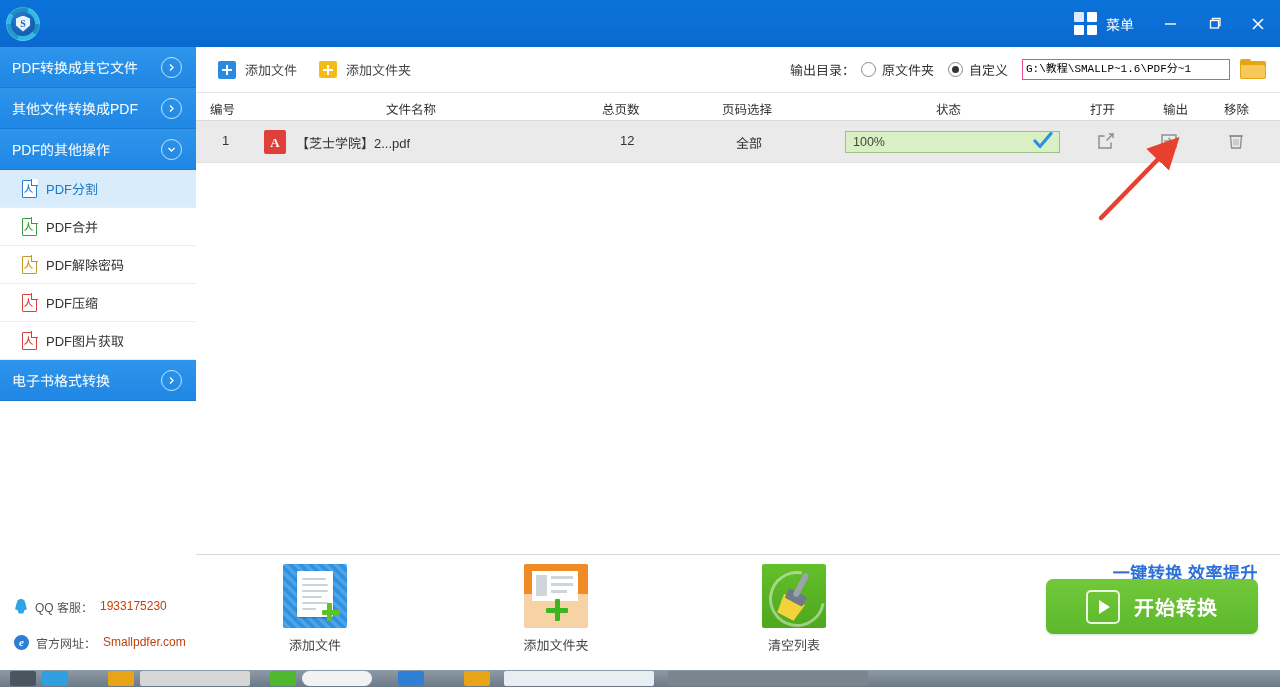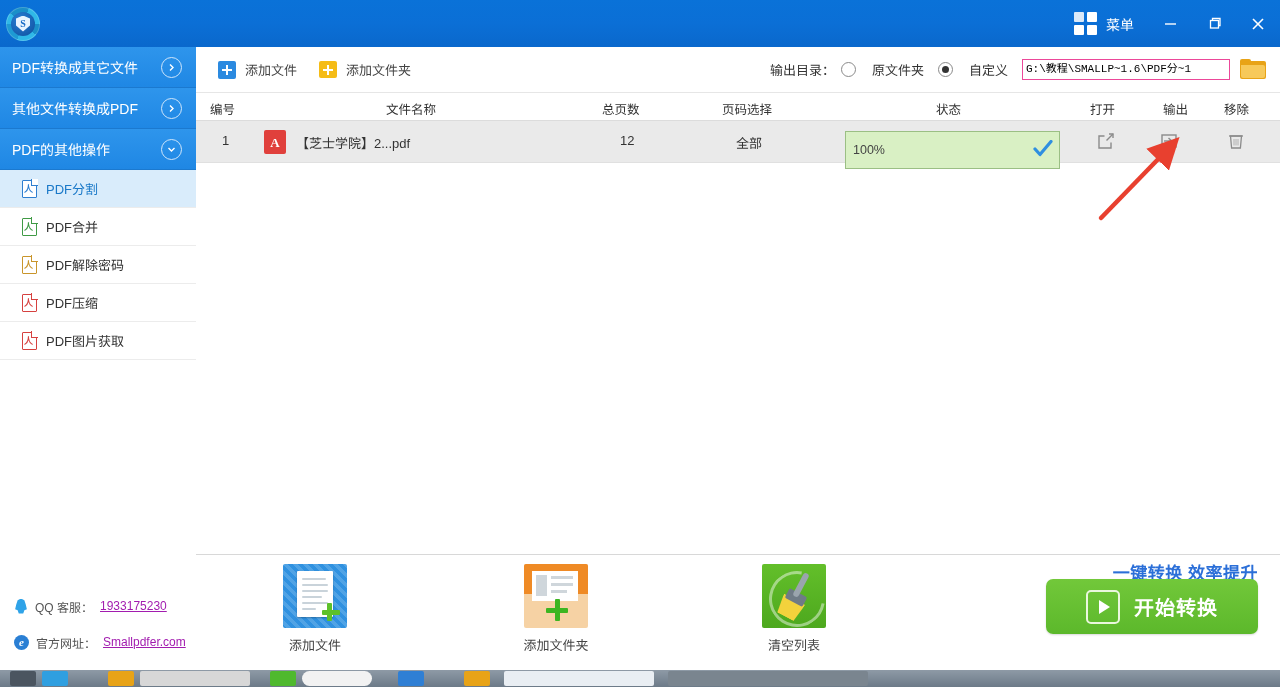--- a/index.html
+++ b/index.html
@@ -88,21 +88,21 @@
   }
   .pdficon .mark{
     position:absolute;left:2px;top:4px;font-size:9px;line-height:10px;
     font-weight:bold;color:currentColor;font-family:"Liberation Serif",serif;
   }
 
   
   .contact{position:absolute;left:0;bottom:27px;width:196px;font-size:12px;color:#555;}
   .crow{display:flex;align-items:center;gap:7px;padding:5px 0 5px 14px;height:26px;}
   .crow .lbl{color:#555;white-space:nowrap;}
-  .crow a{color:#a21caf;text-decoration:underline;cursor:pointer;}
+  .crow a{color:#c2410c;cursor:pointer;}
   .qq-ico{width:14px;height:15px;background:#2fa3e8;flex:none;
     clip-path:polygon(50% 0,74% 12%,84% 40%,92% 72%,74% 78%,66% 100%,34% 100%,26% 78%,8% 72%,16% 40%,26% 12%);}
   .ie-ico{width:15px;height:15px;border-radius:50%;background:#2a7fd4;flex:none;
     display:flex;align-items:center;justify-content:center;color:#fff;font-size:11px;
     font-family:"Liberation Serif",serif;font-style:italic;font-weight:bold;}
 
   
   .main{position:absolute;left:196px;top:47px;width:1084px;height:640px;background:#fff;}
   .toolbar{
     height:45px;background:#fff;display:flex;align-items:center;
@@ -110,21 +110,21 @@
   }
   .tb-item{display:flex;align-items:center;gap:9px;margin-left:22px;cursor:pointer;font-size:13px;color:#444;}
   .addfile-ico{width:18px;height:18px;background:#2b8ae0;border-radius:2px;position:relative;flex:none;}
   .addfolder-ico{width:18px;height:17px;background:#f5bc16;border-radius:2px;position:relative;flex:none;}
   .plus-w::before,.plus-w::after{content:"";position:absolute;background:#fff;}
   .plus-w::before{left:4px;top:8px;width:10px;height:2px;}
   .plus-w::after{left:8px;top:4px;width:2px;height:10px;}
 
   .outdir{margin-left:auto;display:flex;align-items:center;gap:0;padding-right:14px;font-size:13px;color:#333;}
   .outdir .cap{margin-right:6px;white-space:nowrap;}
-  .radio-wrap{display:flex;align-items:center;gap:16px;margin-right:14px;cursor:pointer;white-space:nowrap;}
+  .radio-wrap{display:flex;align-items:center;gap:6px;margin-right:14px;cursor:pointer;white-space:nowrap;}
   .radio{width:13px;height:13px;border:1px solid #8a8a8a;border-radius:50%;background:#fff;
     display:flex;align-items:center;justify-content:center;flex:none;}
   .radio.on::after{content:"";width:7px;height:7px;border-radius:50%;background:#333;}
   .path-box{
     width:200px;height:19px;border:1px solid #ec4899;background:#fff;
     font-family:"Liberation Mono","DejaVu Sans Mono",monospace;font-size:11px;color:#000;
     line-height:19px;padding:0 3px;white-space:nowrap;overflow:hidden;cursor:text;
   }
   .folder-btn{width:26px;height:22px;margin-left:10px;cursor:pointer;position:relative;flex:none;}
   .folder-btn .f-back{position:absolute;left:0;top:2px;width:26px;height:18px;background:#e8a317;border-radius:2px;}
@@ -142,21 +142,21 @@
     height:41px;background:#eaeaea;position:relative;font-size:13px;color:#333;
     border-bottom:1px solid #e0e0e0;
   }
   .row span.cell{position:absolute;top:12px;white-space:nowrap;}
   .row .fileicon{
     position:absolute;left:68px;top:9px;width:22px;height:24px;background:#e0403c;border-radius:2px;
     display:flex;align-items:center;justify-content:center;
   }
   .row .fileicon b{color:#fff;font-size:13px;font-family:"Liberation Serif",serif;line-height:1;}
   .progress{
-    position:absolute;left:649px;top:10px;width:215px;height:38px;
+    position:absolute;left:649px;top:10px;width:215px;height:22px;
     background:#d9f0c4;border:1px solid #9bbf84;box-sizing:border-box;
     display:flex;align-items:center;
   }
   .progress .ptxt{margin-left:7px;font-size:12.5px;color:#444;}
   .progress .check{margin-left:auto;margin-right:6px;}
   .act{position:absolute;top:10px;width:22px;height:22px;cursor:pointer;}
   .act svg{display:block;}
 
   
   .arrow-svg{position:absolute;left:1085px;top:130px;pointer-events:none;}
@@ -333,20 +333,28 @@
     </div>
     <div class="side-item">
       <span class="pdficon" style="color:#d6413f">
         <span class="sheet"></span>
           <span class="fold"></span>
           <span class="mark">人</span>
       </span>
       <span>PDF图片获取</span>
     </div>
 
+    <div class="side-group">
+      <span class="lbl">电子书格式转换</span>
+      <span class="chev">
+        <svg width="9" height="9" viewBox="0 0 9 9">
+            <polyline points="3,1.5 6,4.5 3,7.5" fill="none" stroke="#fff" stroke-width="1.4"></polyline>
+          </svg>
+      </span>
+    </div>
   </div>
 
   <div class="contact">
     <div class="crow">
       <span class="qq-ico"></span>
       <span class="lbl">QQ 客服：</span>
       <a>1933175230</a>
     </div>
     <div class="crow">
       <span class="ie-ico">e</span>

